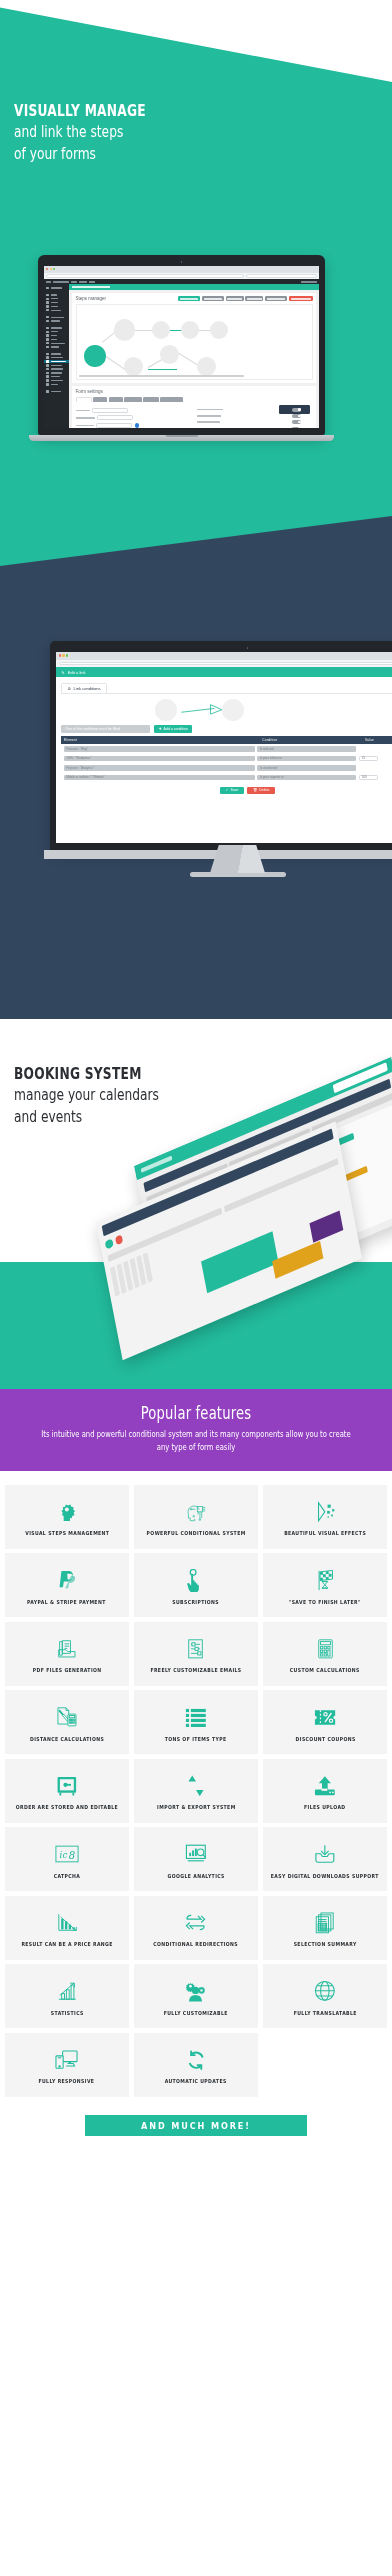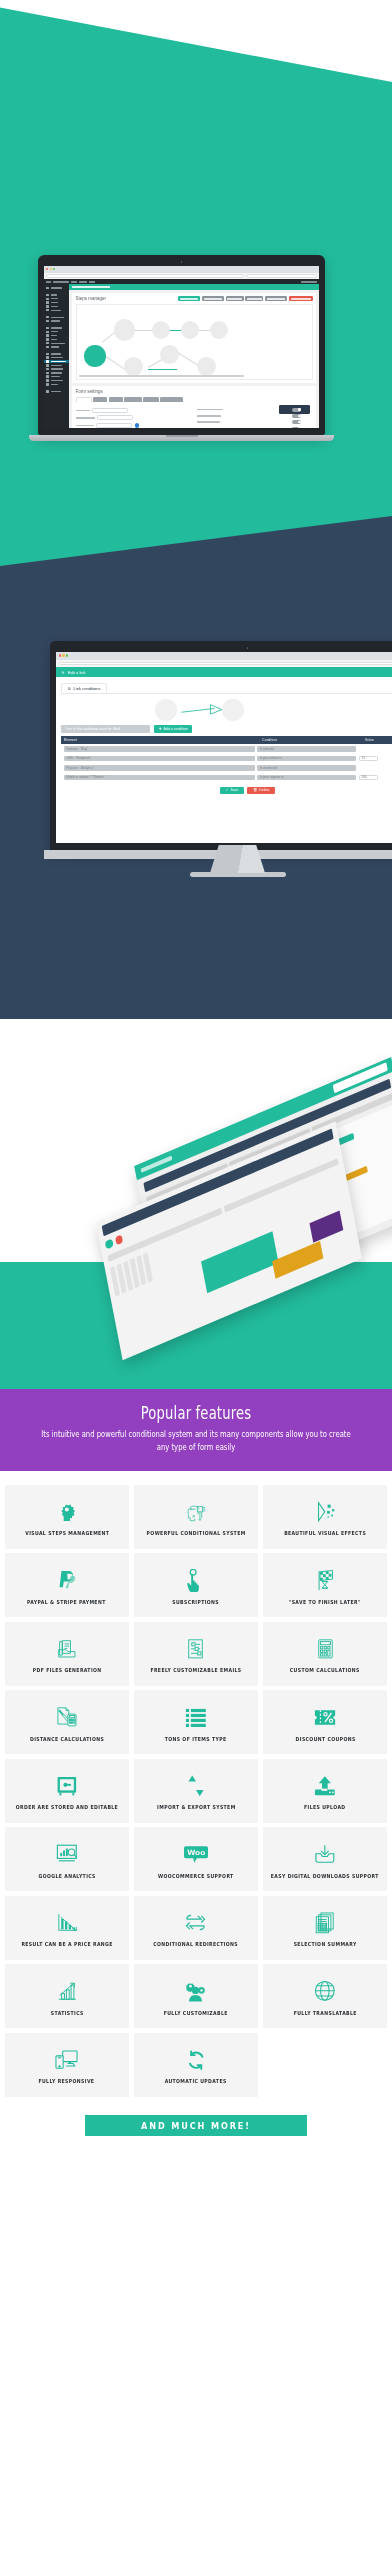--- a/index.html
+++ b/index.html
@@ -182,20 +182,25 @@
   .ct-row{display:flex;align-items:center;padding:1.9px 2.5px;gap:2.5px;}
   .pill{background:#c3c8cc;border-radius:1.3px;height:5.7px;display:flex;align-items:center;padding:0 2.5px;color:#7b8086;font-size:2.9px;overflow:hidden;white-space:nowrap;}
   .valbox{background:#fff;border:0.6px solid #d6dade;border-radius:1.3px;height:5.7px;display:flex;align-items:center;padding:0 1.9px;color:#6b7076;font-size:2.9px;}
 </style>
 </head>
 <body>
 
 <section class="sec1">
   <div class="sec1-bg"></div>
 
+  <div class="sec1-head">
+    <div class="hl1">VISUALLY MANAGE</div>
+    <div class="hl2">and link the steps</div>
+    <div class="hl2">of your forms</div>
+  </div>
 
   <div class="laptop" style="left:38px; top:255px; width:287px;">
     <div class="lid">
       <div class="cam"></div>
       <div class="screen" style="height:162px;">
 
         <div class="chrome">
           <div class="dots">
             <i class="d-r"></i>
             <i class="d-y"></i>
@@ -530,20 +535,25 @@
 
   <div style="position:absolute;left:210px;top:329px;z-index:6;">
     <div style="width:55px;height:28px;background:linear-gradient(100deg,#c4c8cc 55%,#dadde0 55%);clip-path:polygon(16% 0,84% 0,100% 100%,0 100%);"></div>
     <div style="width:96px;height:4.5px;background:#c4c8cc;border-radius:2.5px;margin-left:-20.4px;margin-top:-0.6px;"></div>
   </div>
 </section>
 
 <section class="sec3">
   <div class="sec3-green"></div>
 
+  <div class="sec3-head">
+    <div class="hl1" style="color:#2b2f33;">BOOKING SYSTEM</div>
+    <div class="hl2" style="color:#2b2f33;">manage your calendars</div>
+    <div class="hl2" style="color:#2b2f33;">and events</div>
+  </div>
 
   <div class="iso" style="left:134px;top:134px;width:293px;height:210px;transform:rotate(-23deg) skewX(-12deg) scale(1.02);transform-origin:left top;">
     <div style="width:274px;height:153px;background:#efefef;box-shadow:0 6.4px 14px rgba(0,0,0,.18);position:relative;overflow:hidden;">
       <div style="height:14px;background:#22bb9c;display:flex;align-items:center;padding:0 6.4px;gap:3.8px;">
         <div style="width:33px;height:3.8px;background:rgba(255,255,255,.7);border-radius:1.3px;"></div>
         <div style="margin-left:auto;width:57px;height:7.6px;background:#fff;border-radius:1.3px;"></div>
       </div>
       <div style="height:9px;background:#32465e;margin:5.1px 6.4px 0 6.4px;border-radius:1.3px;"></div>
       <div style="display:flex;gap:2.5px;padding:5.1px 6.4px;">
         <div style="flex:1;height:5.7px;background:#d6d6d6;border-radius:1.3px;"></div>
@@ -793,45 +803,46 @@
         <path d="M23 0 L36 15h-7v12h-12V15h-7z"></path>
         <rect x="2" y="28" width="42" height="12" rx="2"></rect>
         <circle cx="34" cy="34" r="2" fill="#f4f4f4"></circle>
           <circle cx="40" cy="34" r="2" fill="#f4f4f4"></circle>
         <rect x="16" y="26" width="12" height="5" fill="#f4f4f4"></rect>
       </svg>
     </div>
     <div class="lab">FILES UPLOAD</div>
   </div>
 
+  <div class="cell">
+    <div class="ico">
+      <svg width="24" height="18" viewBox="0 0 52 38" fill="none" stroke="currentColor" stroke-width="2">
+        <rect x="2" y="2" width="48" height="34"></rect>
+        <text x="10" y="27" font-family="DejaVu Serif, serif" font-size="19" fill="currentColor" stroke="none" font-style="italic">ic</text>
+        <text x="30" y="29" font-family="DejaVu Serif, serif" font-size="22" fill="currentColor" stroke="none" font-style="italic">8</text>
+      </svg>
+    </div>
+    <div class="lab">CATPCHA</div>
+  </div>
 
   <div class="cell">
     <div class="ico">
       <svg width="21.7" height="20.4" viewBox="0 0 46 42" fill="none" stroke="currentColor" stroke-width="2.4">
         <rect x="3" y="2" width="40" height="28"></rect>
         <rect x="9" y="18" width="4" height="7" fill="currentColor" stroke="none"></rect>
         <rect x="15" y="13" width="4" height="12" fill="currentColor" stroke="none"></rect>
         <rect x="21" y="9" width="4" height="16" fill="currentColor" stroke="none"></rect>
         <circle cx="33" cy="17" r="7"></circle>
         <path d="M38 22 l6 6"></path>
         <path d="M6 35h34"></path>
       </svg>
     </div>
     <div class="lab">GOOGLE ANALYTICS</div>
   </div>
 
-  <div class="cell">
-    <div class="ico">
-      <svg width="24" height="19" viewBox="0 0 52 40" fill="currentColor">
-        <path d="M4 2h44a4 4 0 014 4v18a4 4 0 01-4 4H28l-6 10-2-10H4a4 4 0 01-4-4V6a4 4 0 014-4z"></path>
-        <text x="7" y="22" font-family="DejaVu Sans, sans-serif" font-weight="bold" font-size="16" fill="#f4f4f4">Woo</text>
-      </svg>
-    </div>
-    <div class="lab">WOOCOMMERCE SUPPORT</div>
-  </div>
 
   <div class="cell">
     <div class="ico">
       <svg width="21.7" height="20.4" viewBox="0 0 46 42" fill="none" stroke="currentColor" stroke-width="2.4">
         <path d="M23 2v18"></path>
           <path d="M15 14l8 8 8-8"></path>
         <path d="M4 20v14a4 4 0 004 4h30a4 4 0 004-4V20h-10l-4 6h-10l-4-6z"></path>
       </svg>
     </div>
     <div class="lab">EASY DIGITAL DOWNLOADS SUPPORT</div>

